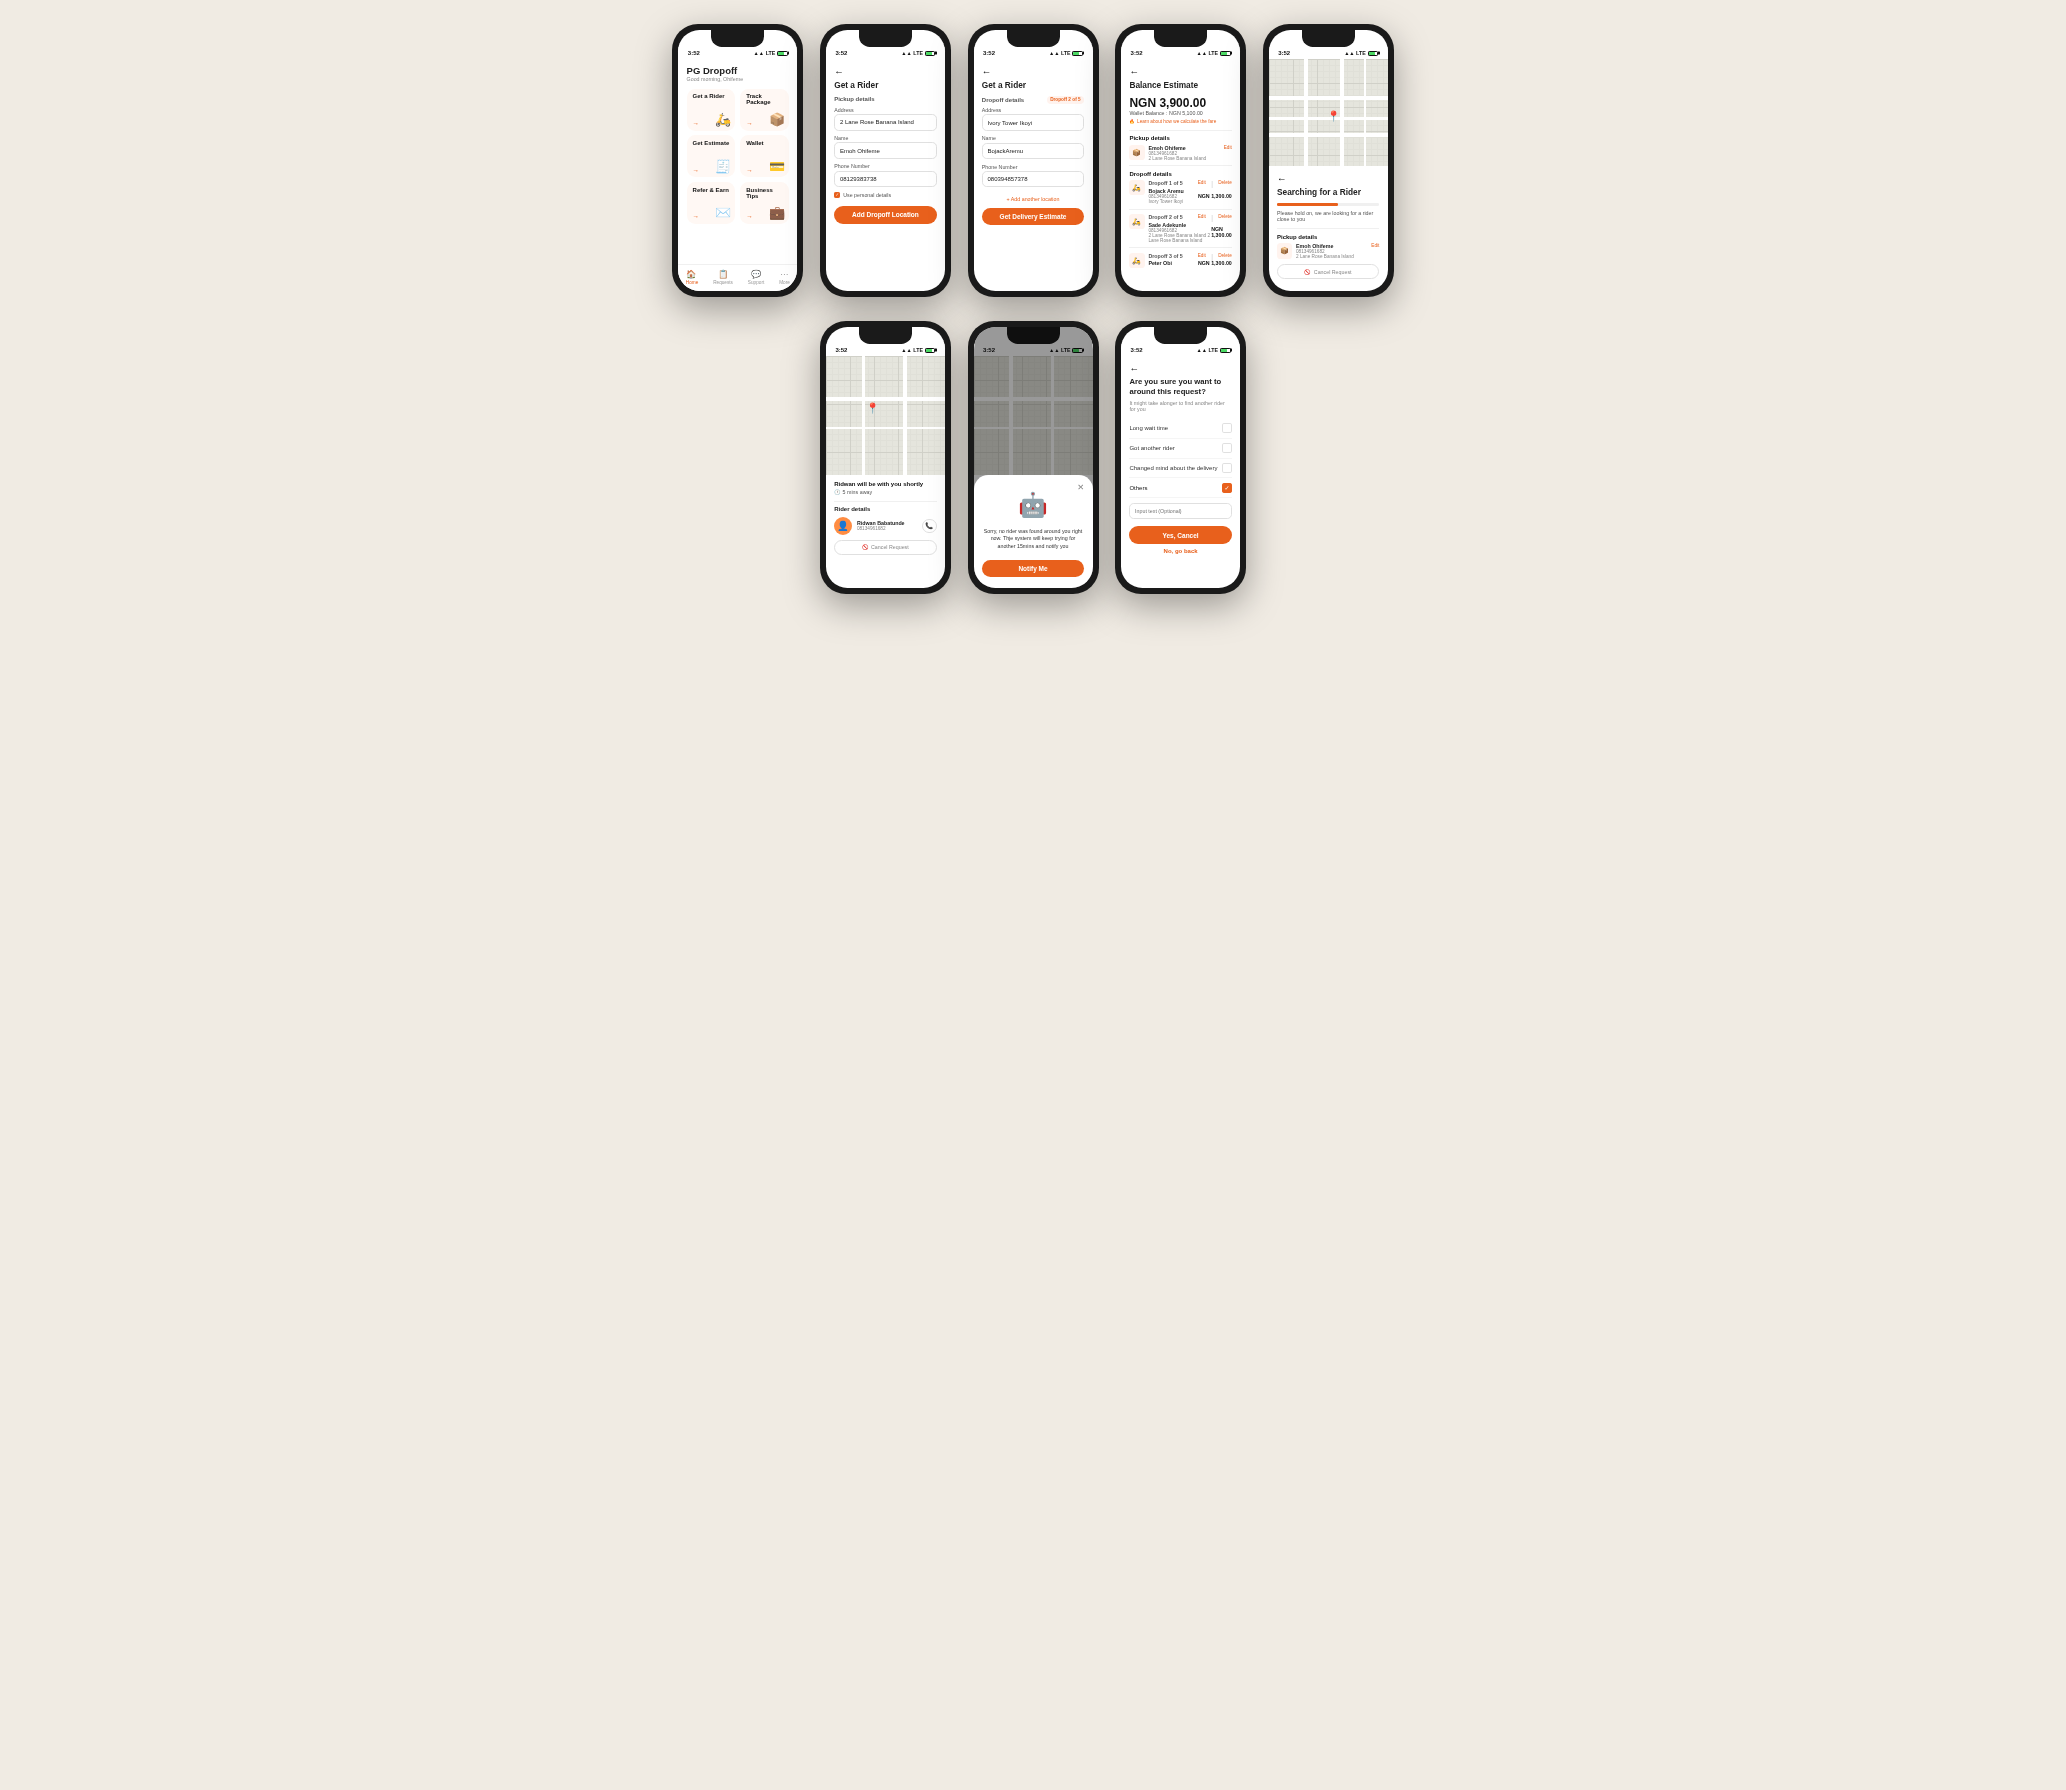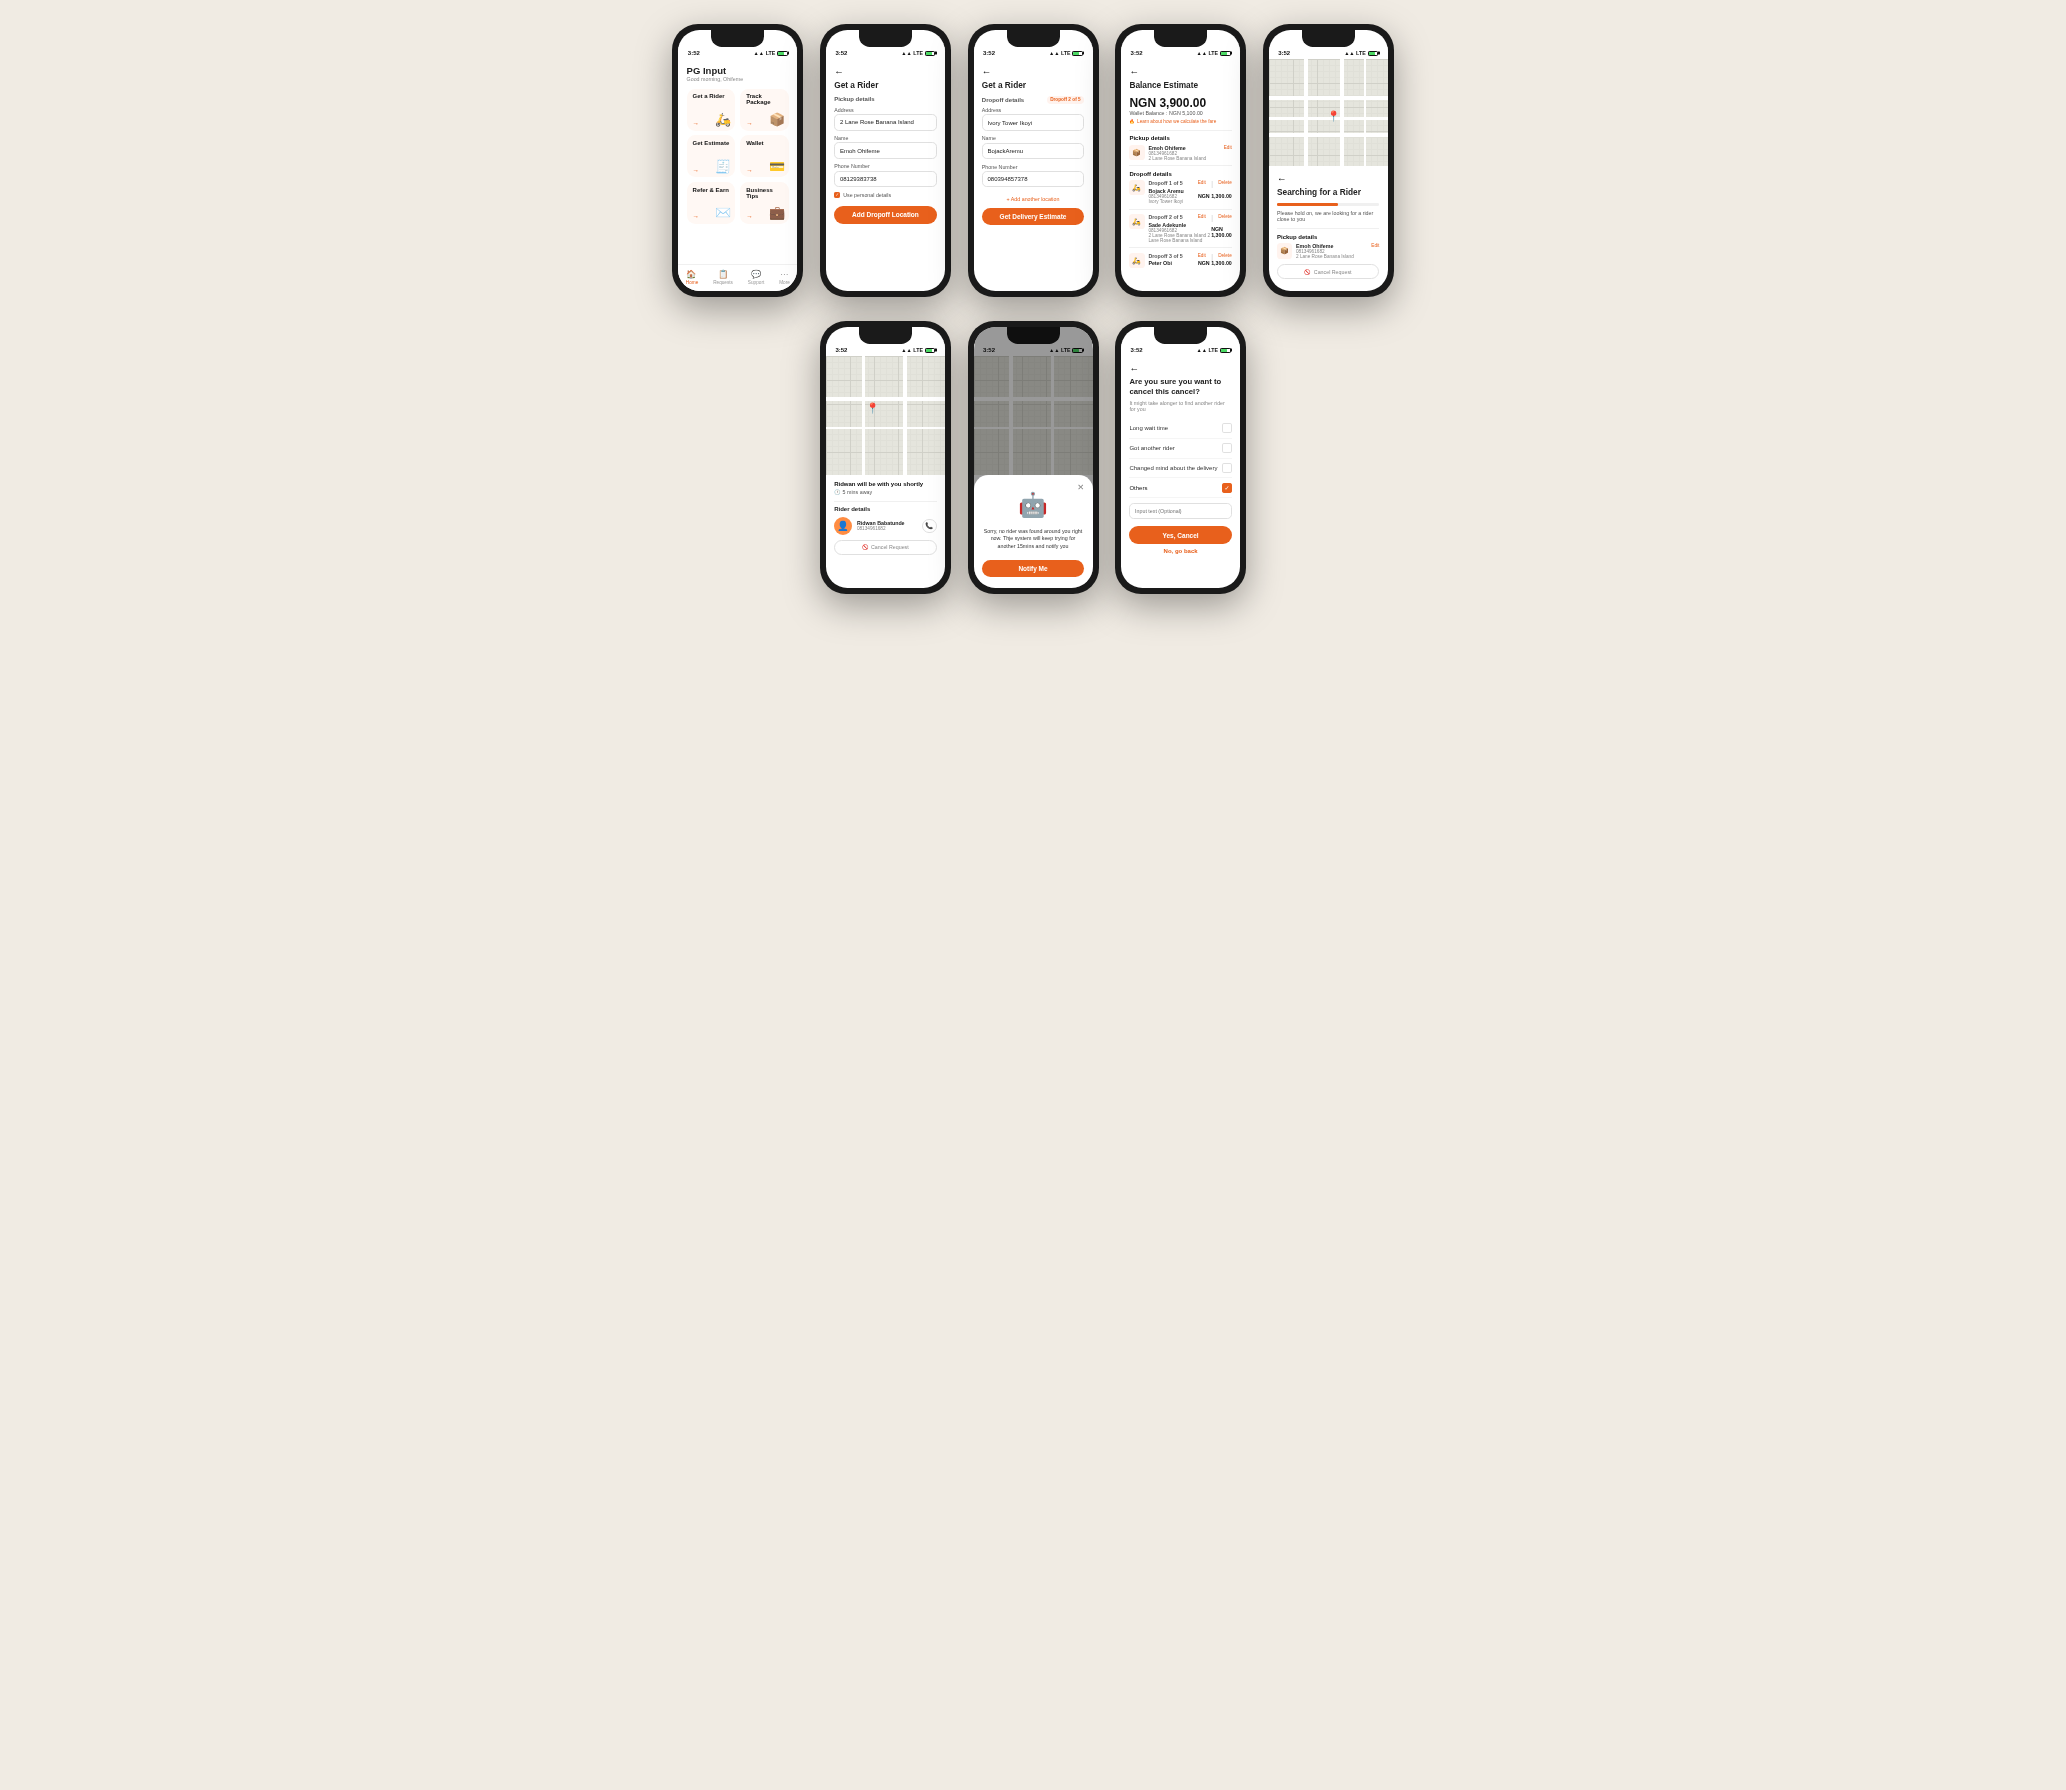--- a/index.html
+++ b/index.html
@@ -527,21 +527,21 @@
           <span>3:52</span>
           <div class="status-icons">
             <span>▲▲</span>
             <span>LTE</span>
             <div class="battery">
                 <div class="battery-fill"></div>
               </div>
           </div>
         </div>
         <div class="screen-content" style="padding-bottom:0;">
-          <div style="font-size:9.5px;font-weight:700;">PG Input</div>
+          <div style="font-size:9.5px;font-weight:700;">PG Dropoff</div>
           <div style="font-size:5.3px;color:#888;margin-bottom:7.1px;">Good morning, Ohifeme</div>
           <div class="grid-row-home">
             <div class="grid-card">
               <div class="grid-card-label">Get a Rider</div>
               <div class="card-arrow">→</div>
               <div class="card-icon">🛵</div>
             </div>
             <div class="grid-card">
               <div class="grid-card-label">Track Package</div>
               <div class="card-arrow">→</div>
@@ -932,21 +932,21 @@
           <span>3:52</span>
           <div class="status-icons">
               <span>▲▲ LTE </span>
               <div class="battery">
                 <div class="battery-fill"></div>
               </div>
             </div>
         </div>
         <div class="screen-content scroll-content">
           <div class="back-btn">←</div>
-          <div class="cancel-title">Are you sure you want to cancel this cancel?</div>
+          <div class="cancel-title">Are you sure you want to around this request?</div>
           <div class="cancel-subtitle">It might take alonger to find another rider for you</div>
           
           <div class="cancel-option">
             <span>Long wait time</span>
             <div class="option-checkbox"></div>
           </div>
           <div class="cancel-option">
             <span>Got another rider</span>
             <div class="option-checkbox"></div>
           </div>

